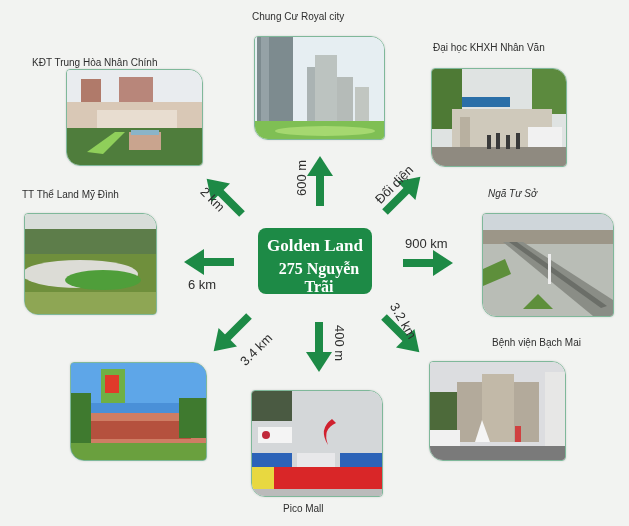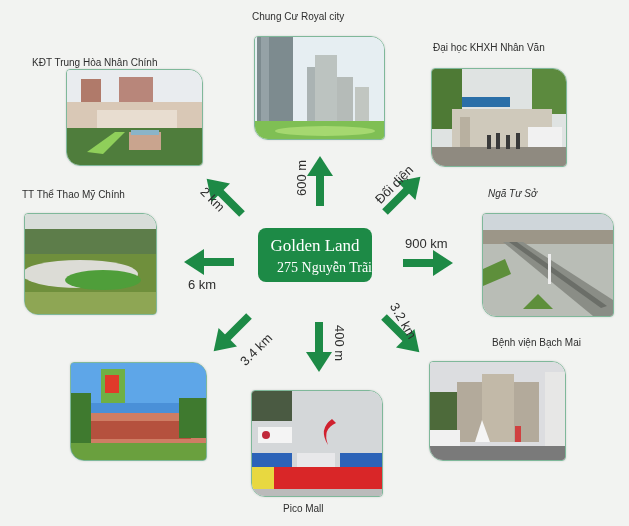--- a/index.html
+++ b/index.html
@@ -13,45 +13,45 @@
       position:absolute; font-size:10px; color:#2e2e2e; white-space:nowrap;
     }
     .photo {
       position:absolute; overflow:hidden;
       border:1px solid #7fb89a;
       border-radius:4px 14px 4px 14px;
       box-shadow:0 0 2px rgba(0,0,0,0.15);
     }
     .photo svg { display:block; width:100%; height:100%; }
     .center {
-      position:absolute; left:258px; top:228px; width:114px; height:54px;
+      position:absolute; left:258px; top:228px; width:114px; height:66px;
       background:#1d8a46; border-radius:8px;
-      color:#fff; font-family:"Liberation Serif", serif; font-weight:normal;
+      color:#fff; font-family:"Liberation Serif", serif; font-weight:bold;
       text-align:center;
     }
     .center .t1 { position:absolute; left:0; right:0; top:8px; font-size:17px; }
-    .center .t2 { position:absolute; left:8px; right:0; top:32px; font-size:14px;text-align:right; }
+    .center .t2 { position:absolute; left:8px; right:0; top:32px; font-size:16px; }
     .arrow { position:absolute; }
     .dist {
       position:absolute; font-size:13px; color:#2e2e2e; white-space:nowrap;
       transform-origin:left top;
     }
   </style>
 </head>
 <body>
 
 <div class="center">
   <div class="t1">Golden Land</div>
   <div class="t2">275 Nguyễn Trãi</div>
 </div>
 
 <div class="label" style="left:32px; top:45px;margin-top:12px;">KĐT Trung Hòa Nhân Chính</div>
 <div class="label" style="left:252px; top:11px;">Chung Cư Royal city</div>
 <div class="label" style="left:433px; top:42px;">Đại học KHXH Nhân Văn</div>
-<div class="label" style="left:22px; top:189px;">TT Thể Thao Mỹ Chính</div>
+<div class="label" style="left:22px; top:189px;">TT Thể Land Mỹ Đình</div>
 <div class="label" style="left:488px; top:188px;font-style:italic;">Ngã Tư Sở</div>
 <div class="label" style="left:94px; top:338px;margin-top:48px;">Big C</div>
 <div class="label" style="left:283px; top:503px;text-align:center;">Pico Mall</div>
 <div class="label" style="left:447px; top:337px;margin-left:45px;">Bệnh viện Bạch Mai</div>
 
 <div class="photo" style="left:66px; top:69px; width:135px; height:95px;">
   <svg viewBox="0 0 135 95" preserveAspectRatio="none">
     <rect width="135" height="95" fill="#e9ecef"></rect>
     <rect x="14" y="9" width="20" height="35" fill="#b07a6a"></rect>
     <rect x="52" y="7" width="34" height="38" fill="#b8867a"></rect>

